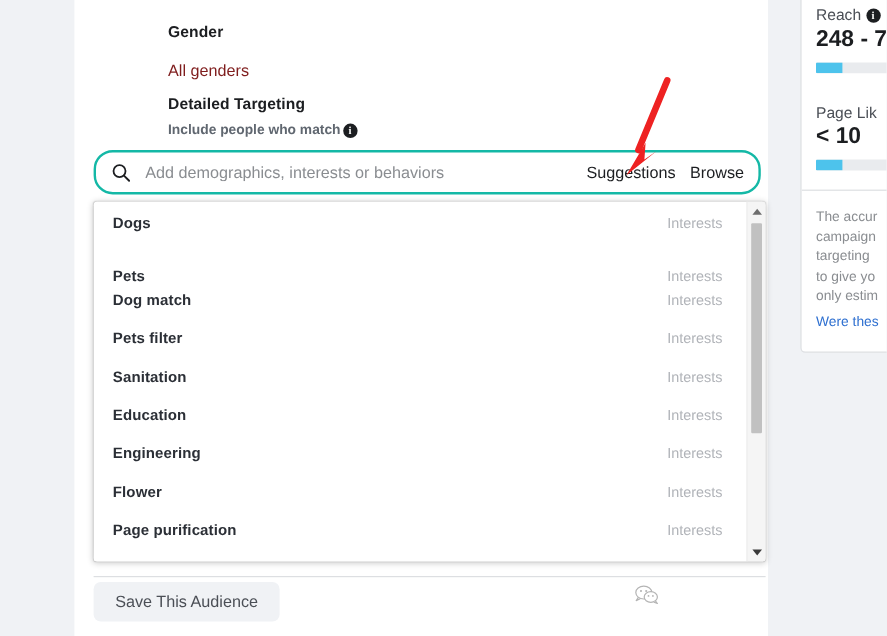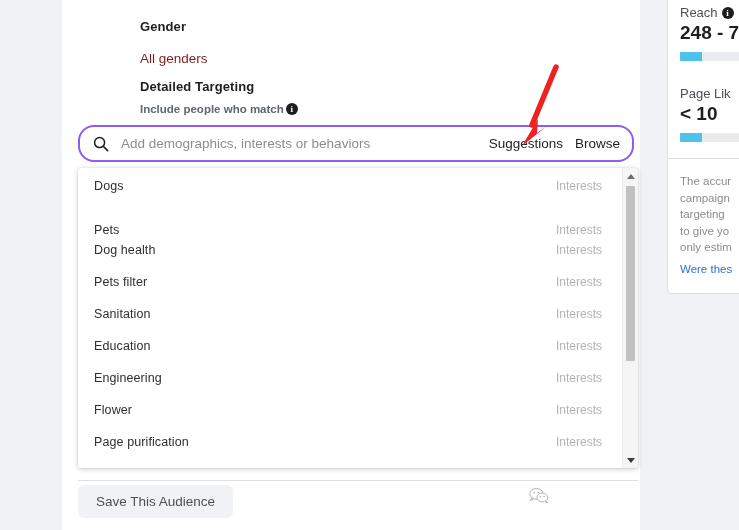--- a/index.html
+++ b/index.html
@@ -90,21 +90,21 @@
   }
 
   
   .search-wrap {
     position: absolute;
     left: 78px;
     top: 125px;
     width: 556px;
     height: 37px;
     box-sizing: border-box;
-    border: 2px solid #8b5cf6;
+    border: 2px solid #14b8a6;
     border-radius: 16px;
     background: #ffffff;
     display: flex;
     align-items: center;
     padding: 0 12px 0 13px;
   }
   .search-icon {
     width: 16px;
     height: 16px;
     flex: none;
@@ -165,21 +165,21 @@
     position: relative;
     height: 32px;
     display: flex;
     align-items: center;
     justify-content: space-between;
     padding: 0 20px 0 16px;
     box-sizing: border-box;
   }
   .sugg-name {
     font-size: 12.5px;
-    font-weight: normal;
+    font-weight: bold;
     color: #2b2f36;
     letter-spacing: 0.1px;
   }
   .sugg-cat {
     font-size: 12px;
     color: #b0b3b8;
   }
 
   
   .vscroll {
@@ -408,21 +408,21 @@
     <div class="dropdown-list" id="sugg-list" style="padding-top: 2px;">
         <div class="sugg-row" style="top: 0px; height: 32px;">
           <span class="sugg-name">Dogs</span>
           <span class="sugg-cat">Interests</span>
         </div>
         <div class="sugg-row" style="top: 12px; height: 32px;">
           <span class="sugg-name">Pets</span>
           <span class="sugg-cat">Interests</span>
         </div>
         <div class="sugg-row" style="top: 0px; height: 32px;">
-          <span class="sugg-name">Dog health</span>
+          <span class="sugg-name">Dog match</span>
           <span class="sugg-cat">Interests</span>
         </div>
         <div class="sugg-row" style="top: 0px; height: 32px;">
           <span class="sugg-name">Pets filter</span>
           <span class="sugg-cat">Interests</span>
         </div>
         <div class="sugg-row" style="top: 0px; height: 32px;">
           <span class="sugg-name">Sanitation</span>
           <span class="sugg-cat">Interests</span>
         </div>

